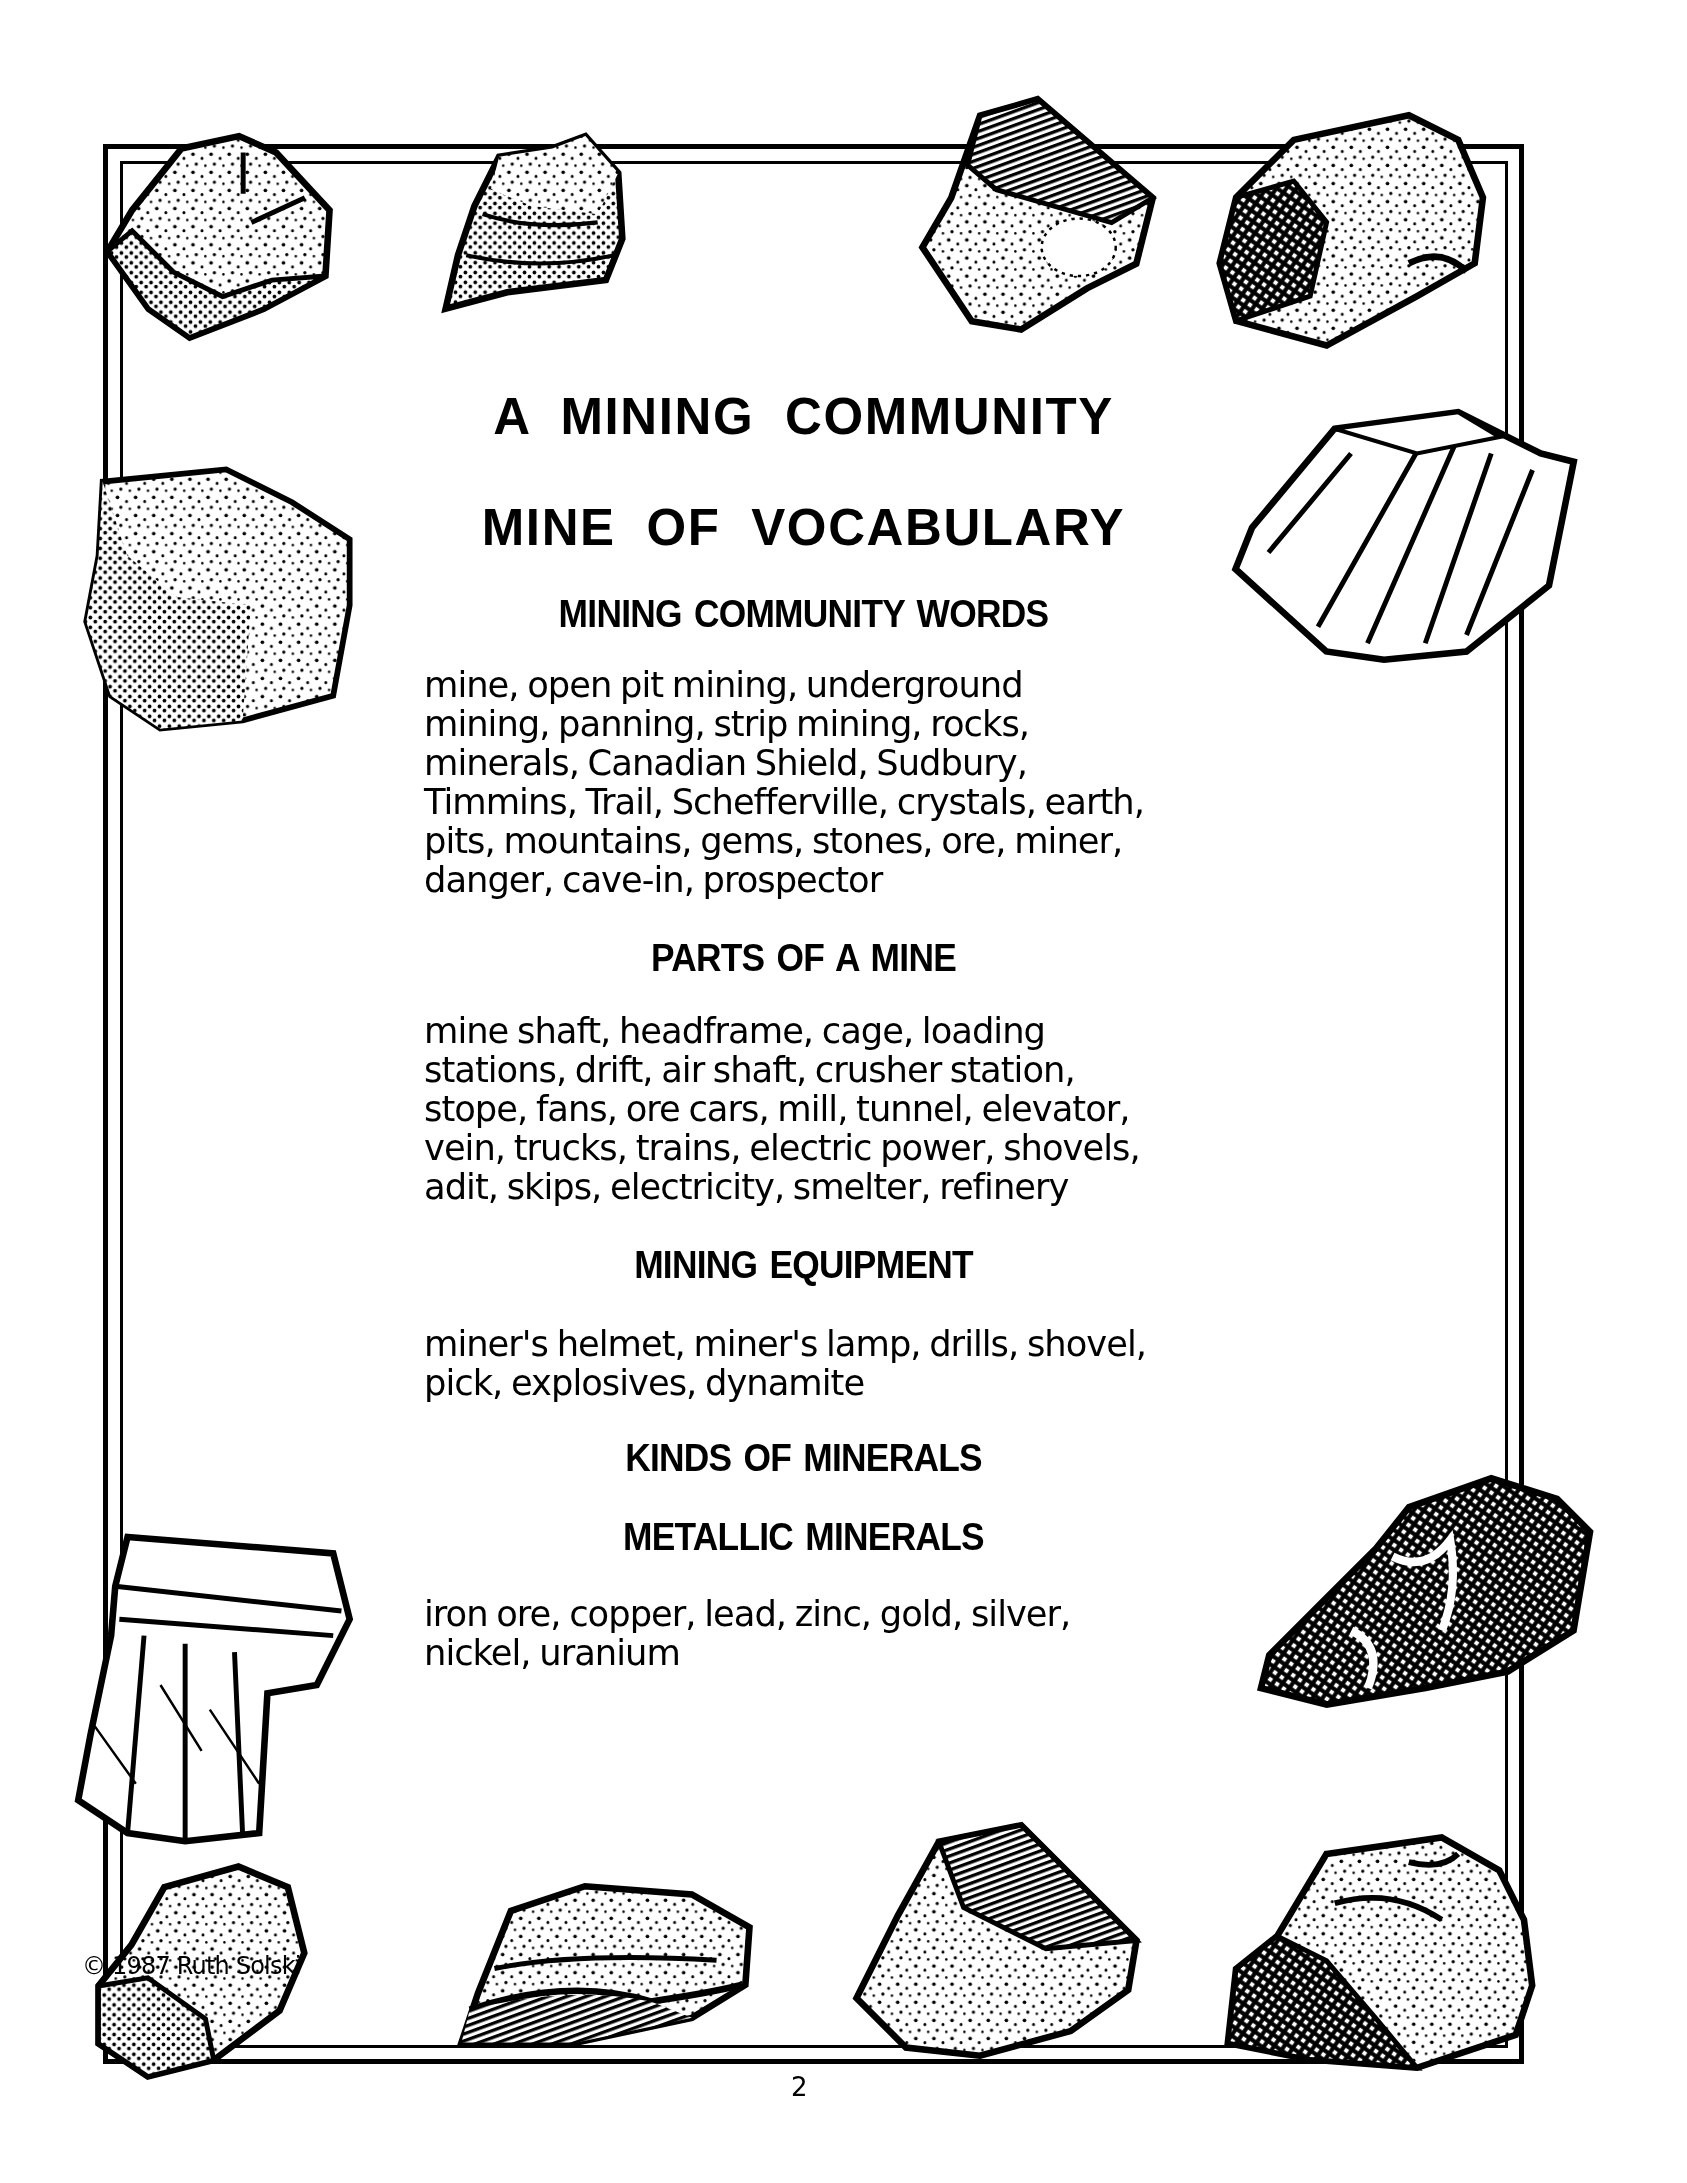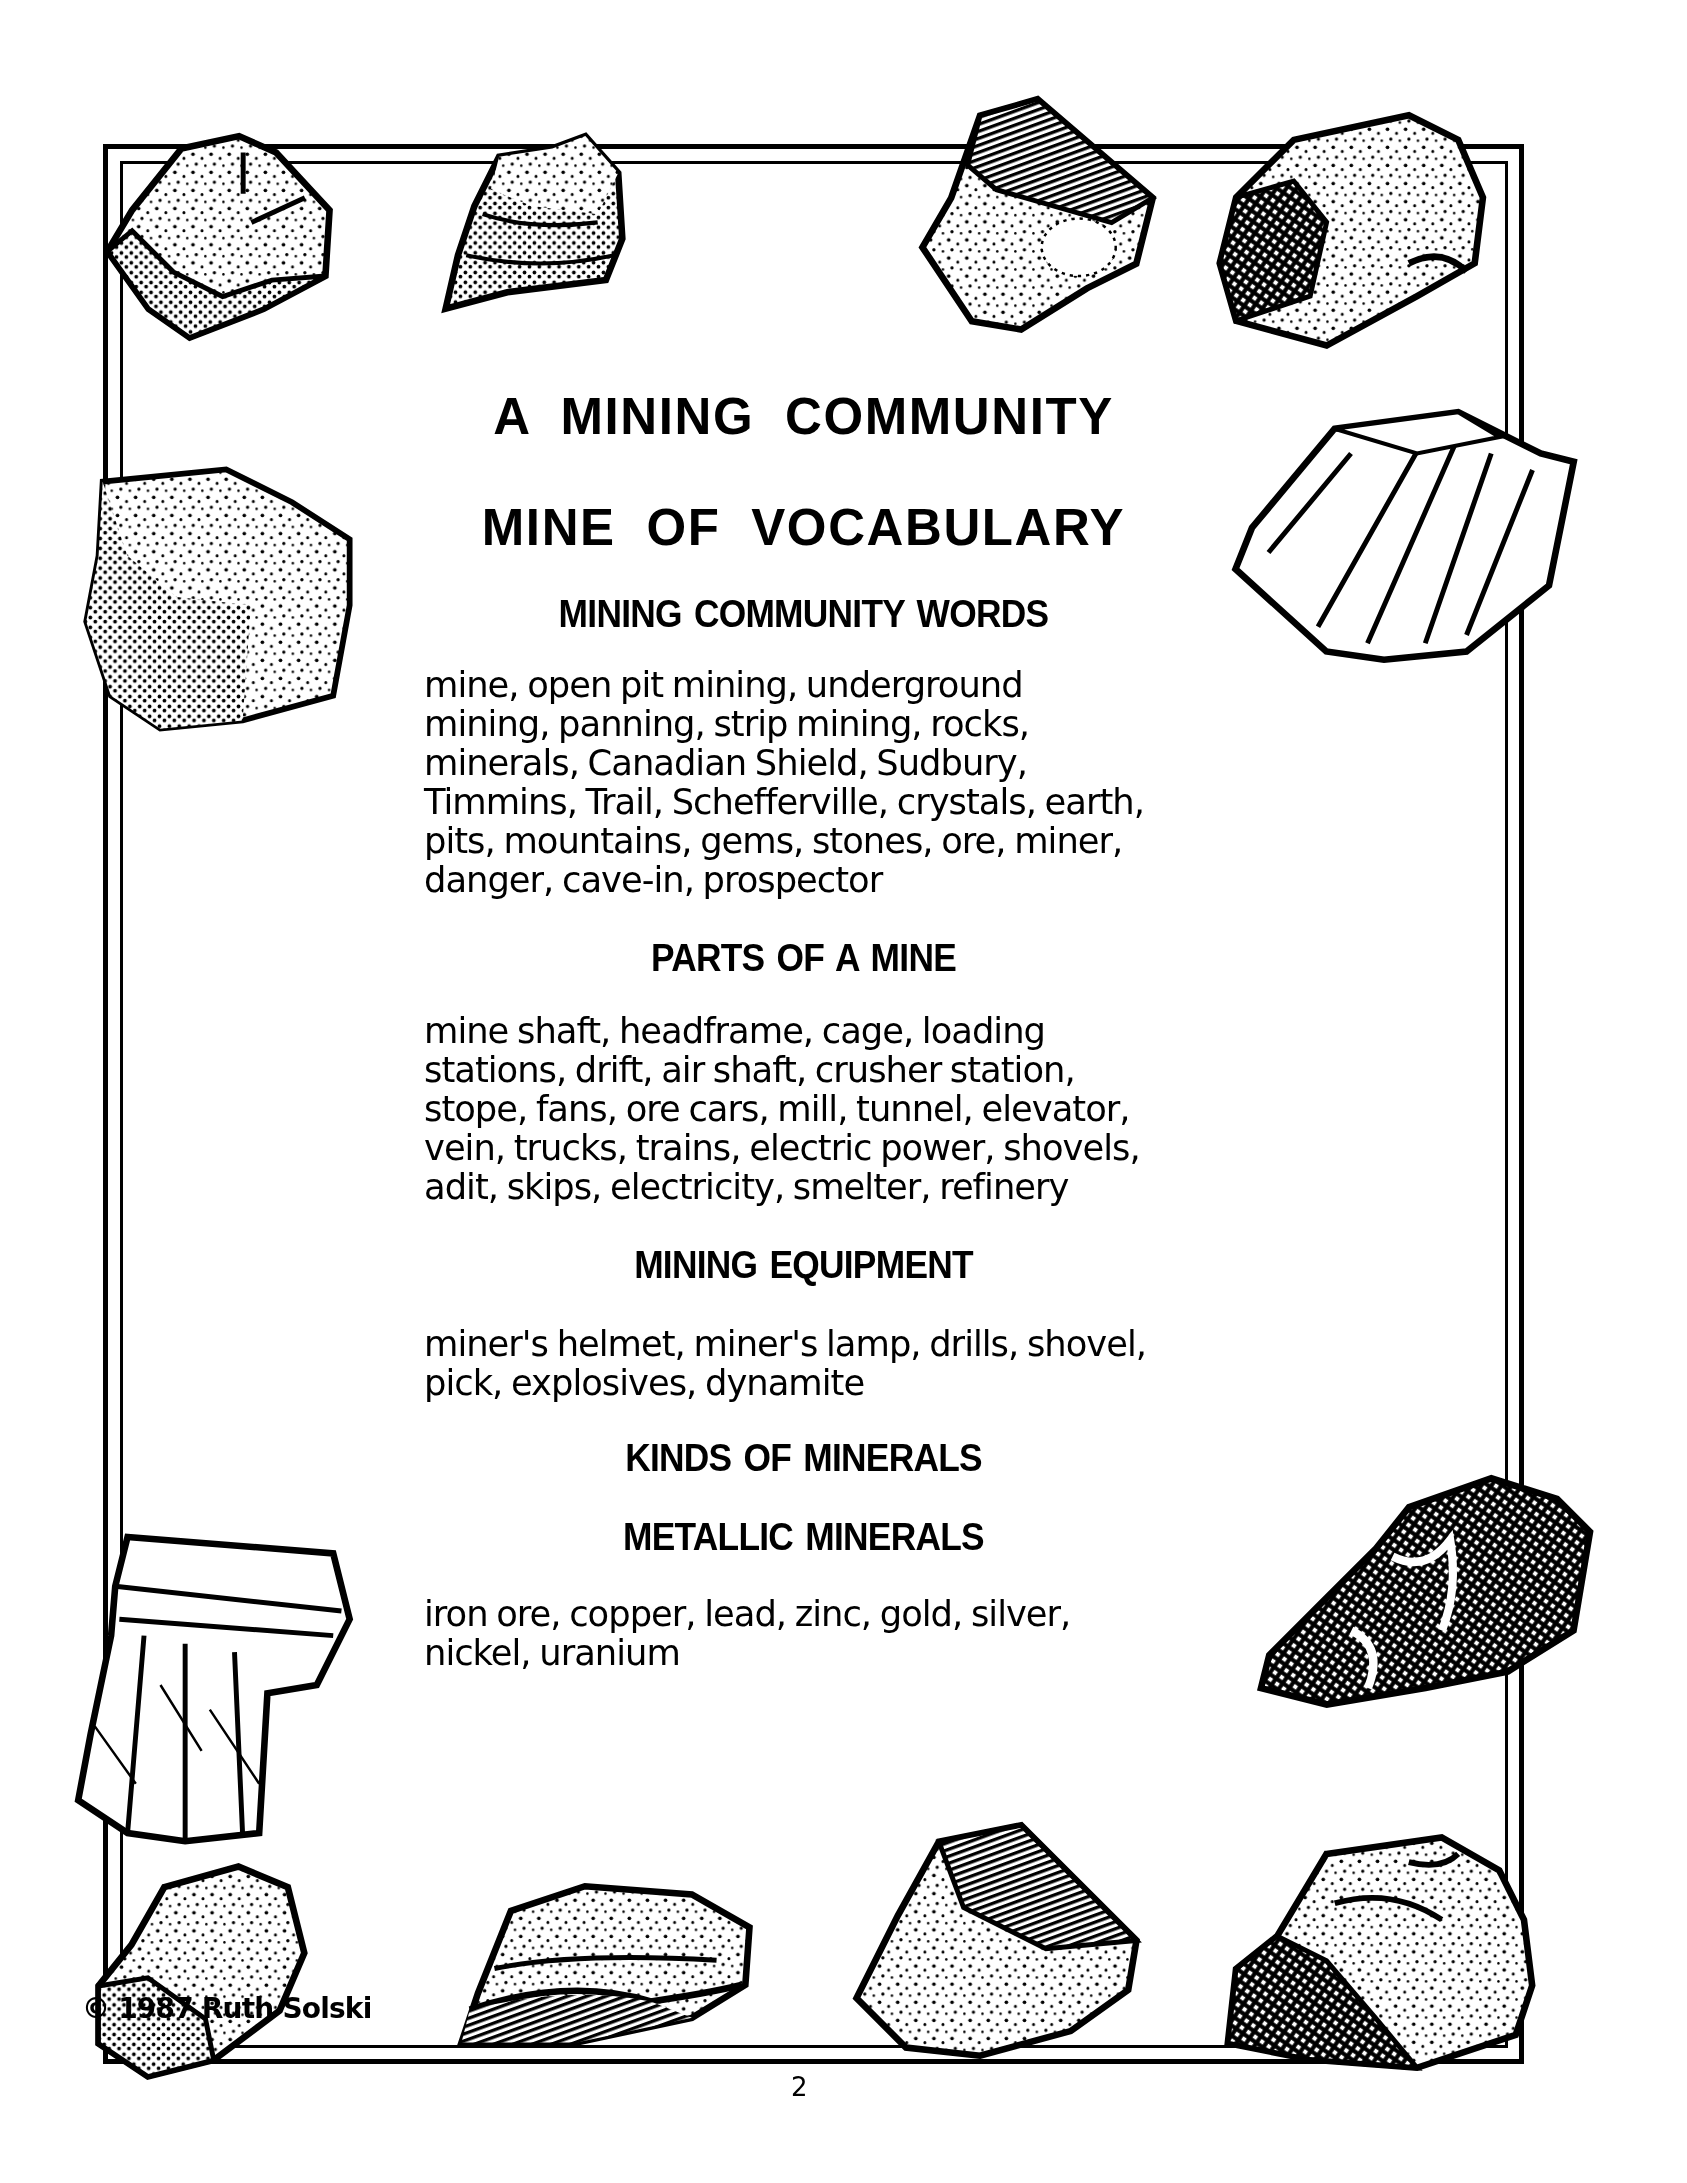--- a/index.html
+++ b/index.html
@@ -14,22 +14,22 @@
 
   .content { position: absolute; left: 412px; top: 387px; width: 824px; }
   .h-title { position: absolute; left: 0; width: 783px; text-align: center;
     font-family: "Liberation Sans", sans-serif; font-weight: bold; letter-spacing: 1.6px; word-spacing: 15px; }
   .h-main { font-size: 51px; }
   .h-sub { font-size: 38px; letter-spacing: -0.8px; word-spacing: 3.3px; transform: scaleX(0.93); }
   .para { position: absolute; left: 12.4px; width: 824px;
     font-family: "DejaVu Sans", sans-serif; font-size: 36px; line-height: 39px;
     letter-spacing: -1px; word-spacing: -1.6px; transform: scaleX(0.98); transform-origin: left; }
 
-  .footer-copy { position: absolute; left: 82px; top: 1992px; font-family: "DejaVu Sans", sans-serif;
-    font-size: 28px; letter-spacing: -0.8px; font-weight: bold; }
+  .footer-copy { position: absolute; left: 82px; top: 1952px; font-family: "DejaVu Sans", sans-serif;
+    font-size: 24px; letter-spacing: -0.8px; }
   .footer-page { position: absolute; left: 791px; top: 2072px; font-family: "DejaVu Sans", sans-serif;
     font-size: 26px; }
 
   .rock { position: absolute; }
   .rock svg { display: block; width: 100%; height: 100%; }
 </style>
 </head>
 <body>
 
 <div class="page">

